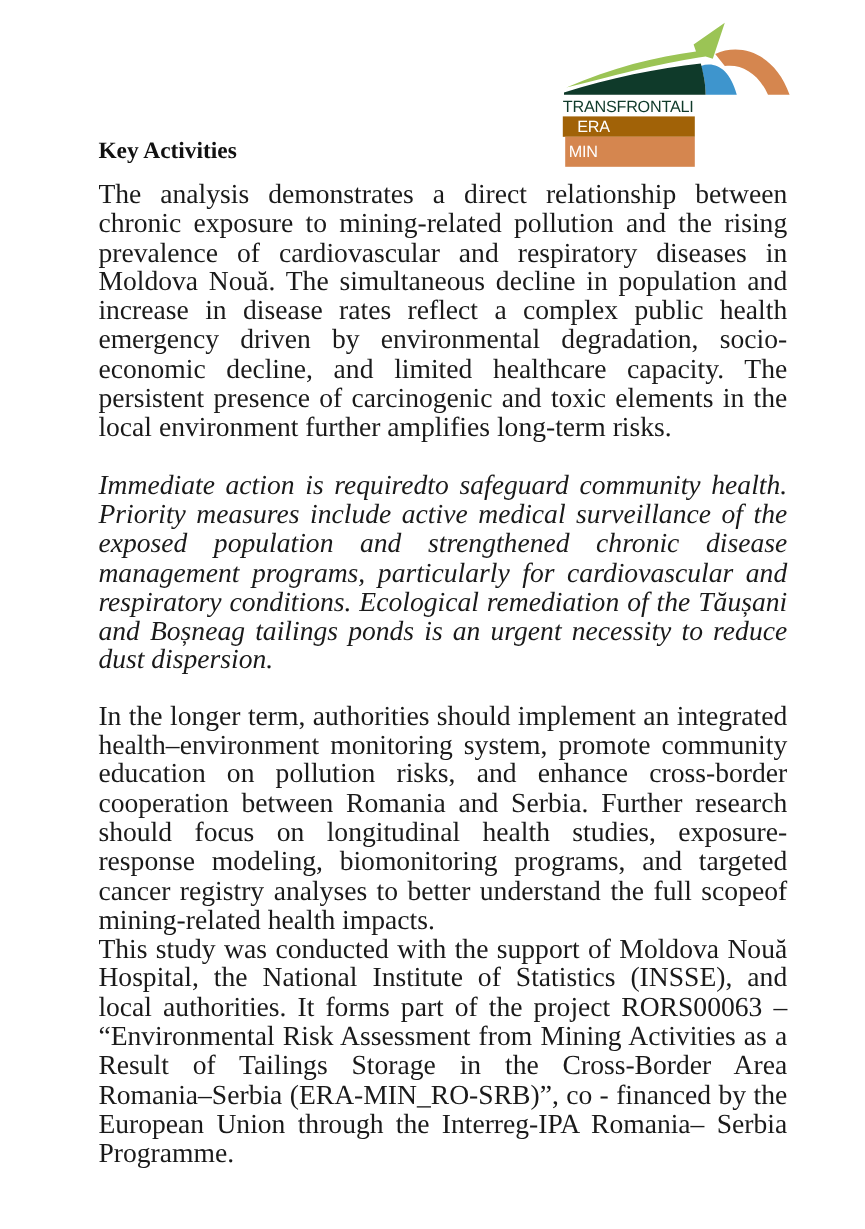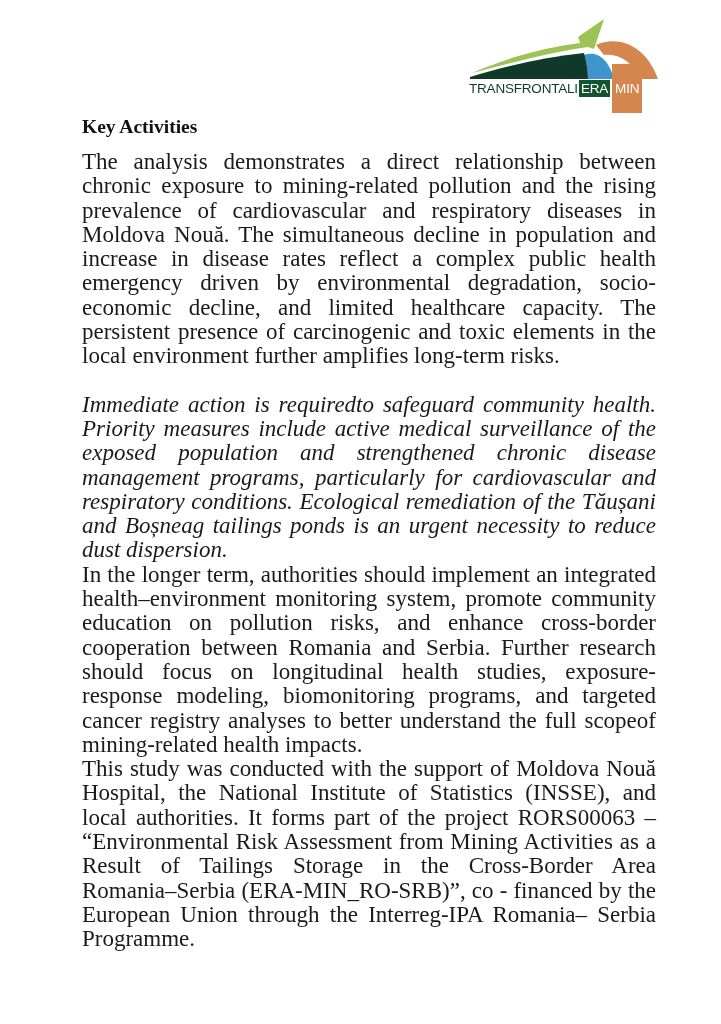--- a/index.html
+++ b/index.html
@@ -22,29 +22,29 @@
       width: 192px;
       height: 82px;
     }
     .logo svg { position: absolute; left: 0; top: 0; }
     .logo-text {
       position: absolute;
       left: 1px;
       top: 63px;
       height: 17px;
       display: flex;
-      align-items: center;
       font-family: "Liberation Sans", "DejaVu Sans", sans-serif;
       font-size: 13.5px;
       letter-spacing: -0.2px;
       line-height: 17px;
+      flex-direction: column;
     }
     .logo-text .t1 { color: #0f3a2a; padding-right: 1px; }
-    .logo-text .t2 { background: #14532d; color: #ffffff; padding: 0 2px; }
-    .logo-text .t3 { background: #d5864f; color: #ffffff; padding: 16px 3px; margin-left: 2px; }
+    .logo-text .t2 { background: #a16207; color: #ffffff; padding: 0 12px; }
+    .logo-text .t3 { background: #d5864f; color: #ffffff; padding: 4px 3px; margin-left: 2px; }
 
     .content {
       position: absolute;
       left: 82px;
       top: 114px;
       width: 574px;
     }
     h2 {
       font-family: "Liberation Serif", "DejaVu Serif", serif;
       font-weight: bold;
@@ -55,21 +55,21 @@
     }
     p {
       font-family: "Liberation Serif", "DejaVu Serif", serif;
       font-size: 23px;
       line-height: 24.3px;
       text-align: justify;
       margin: 0;
       color: #1a1a1a;
     }
     .p-gap-small { margin-top: 24px; font-style: italic; }
-    .p-gap-large { }
+    .p-gap-large { margin-top: 22px; }
     .h-gap { margin-top: 16px; }
   </style>
 </head>
 <body>
 
 <div class="logo">
   <svg width="192" height="64" viewBox="0 0 192 64">
 
     <path d="M128 28 C150 18, 178 28, 190 62 L172 62 C164 44, 150 36, 136 38 Z" fill="#d5864f"></path>
 

